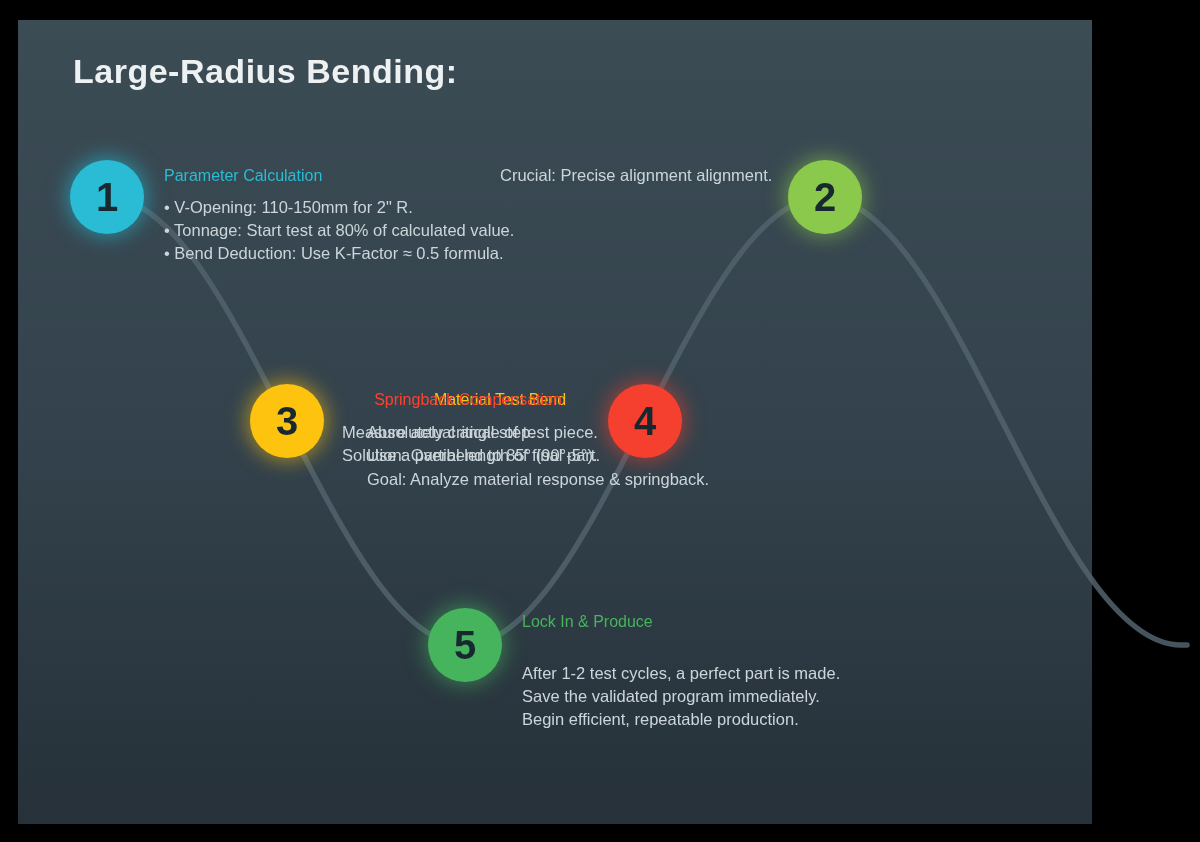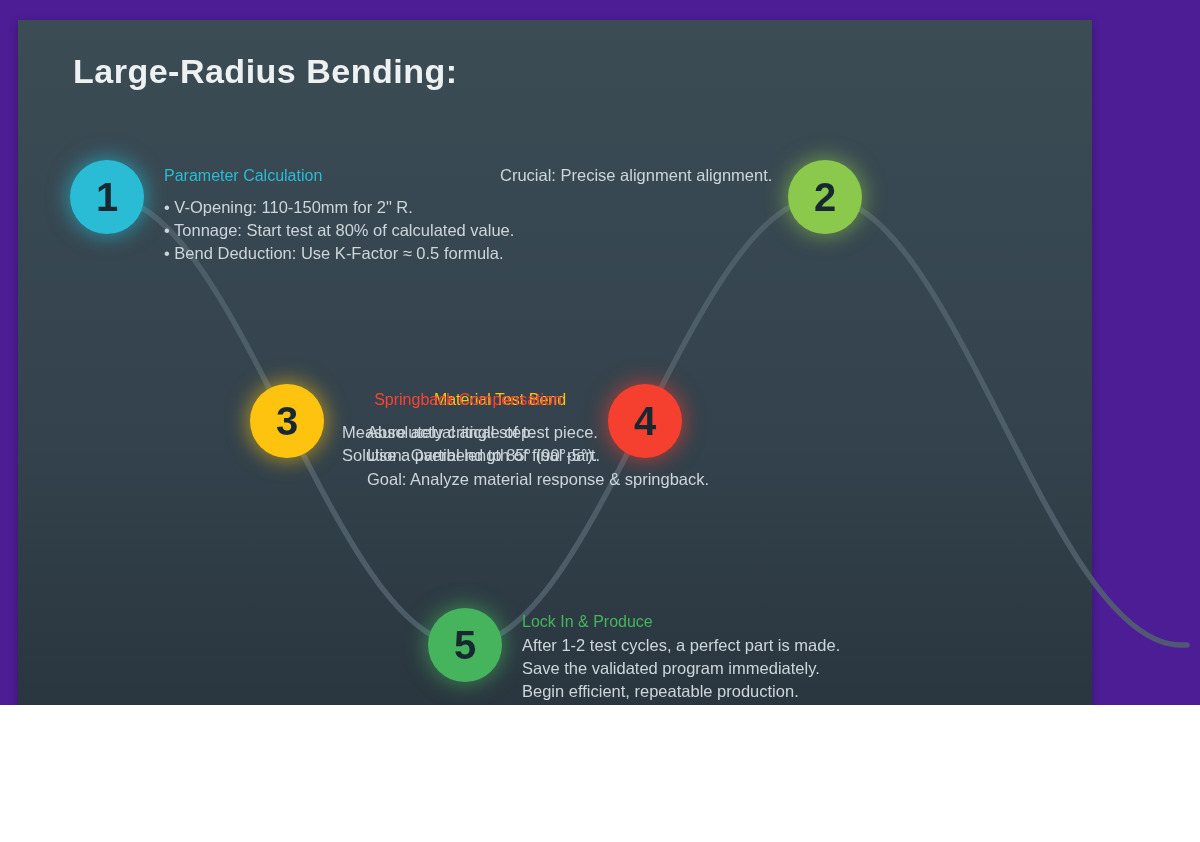--- a/index.html
+++ b/index.html
@@ -1,17 +1,17 @@
 <!DOCTYPE html>
 <html style="--panel_top: #3c4c55; --panel_bottom: #263139; --title: #eef1f2; --accent_cyan: #29bcd4; --accent_lime: #8bc94c; --accent_yellow: #fec30f; --accent_red: #f5402f; --heading_red: #fb4333; --accent_green: #46b45c; --body_text: #ccd5da; --curve: #52636d;"><head>
 <meta charset="utf-8">
 <style>
   html,body{margin:0;padding:0;background:#ffffff;}
   .canvas{
-    position:relative;width:1200px;height:705px;background:#4c1d95;
+    position:relative;width:1200px;height:842px;background:#000000;
     font-family:"Liberation Sans", sans-serif;overflow:hidden;
   }
   .panel{
     position:absolute;left:18px;top:20px;width:1074px;height:804px;
     background:linear-gradient(180deg,var(--panel_top,#3c4c55) 0%, #33424c 52%, var(--panel_bottom,#263139) 100%);
     box-shadow:0 3px 8px rgba(0,0,0,.28);
   }
   svg.curve{position:absolute;left:0;top:0;width:1200px;height:842px;pointer-events:none;}
 
   .title{
@@ -40,21 +40,21 @@
 
   .t1{left:164px;top:164px;width:460px;text-align:left;}
   .t1 .head{color:var(--accent_cyan,#29bcd4);}
   .t2{left:500px;top:164px;width:270px;text-align:right;}
   .t2 .head{color:var(--accent_lime,#8bc94c);}
   .t3{left:335px;top:388px;width:266px;text-align:left;line-height:23.5px;margin-left:32px;}
   .t3 .head{color:var(--accent_yellow,#fec30f);text-align:center;}
   .t4{left:342px;top:388px;width:252px;text-align:left;line-height:23.5px;}
   .t4 .head{color:var(--heading_red,#fb4333);text-align:center;margin-left:-20px;width:292px;}
   .t5{left:522px;top:610px;width:340px;text-align:left;}
-  .t5 .head{color:var(--accent_green,#46b45c);margin-bottom:1px;}
+  .t5 .head{color:var(--accent_green,#46b45c);margin-bottom:29px;}
 </style>
 </head>
 <body>
 
 <div class="canvas">
 
   <div class="panel"></div>
 
   <svg class="curve" viewBox="0 0 1200 842">
     <path d="M107,197 C237,197 335,645 465,645 C595,645 693,197 823,197 C953,197 1051,645 1181,645 L1187,645" fill="none" stroke="#52636d" stroke-width="5.5" stroke-linecap="round" opacity="0.85"></path>

